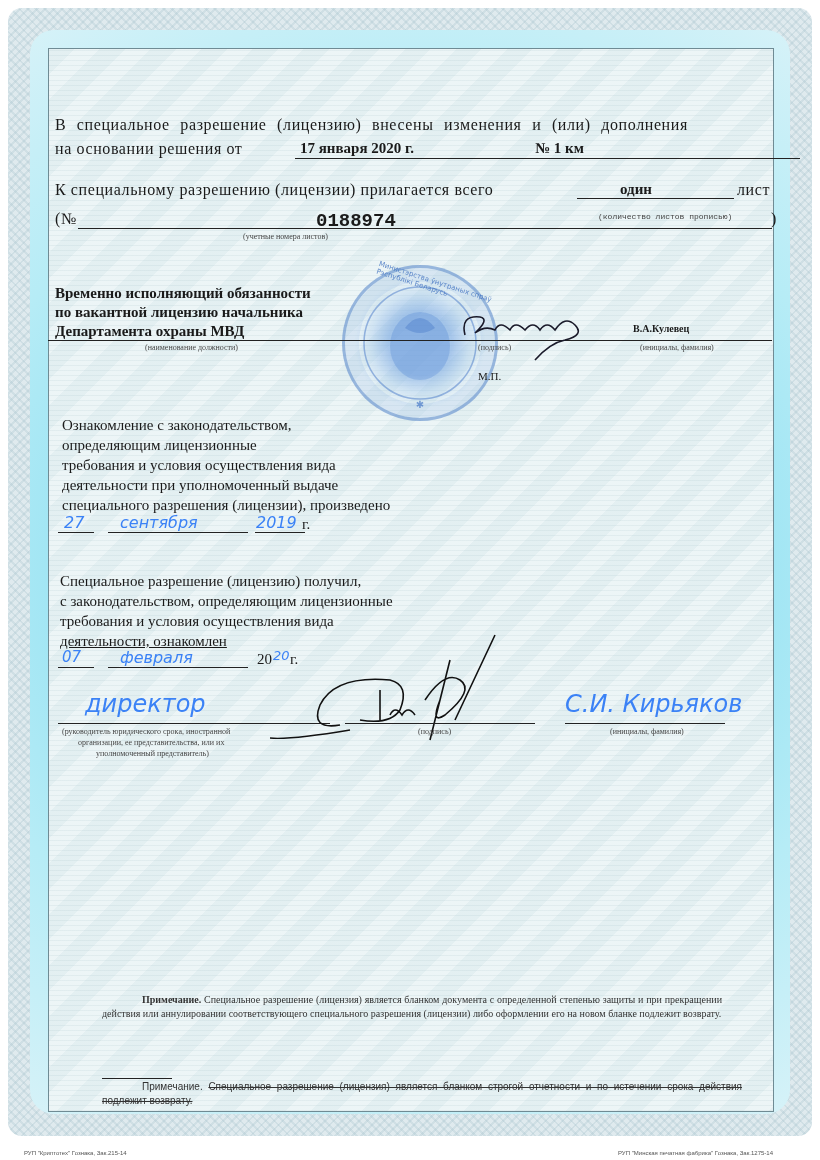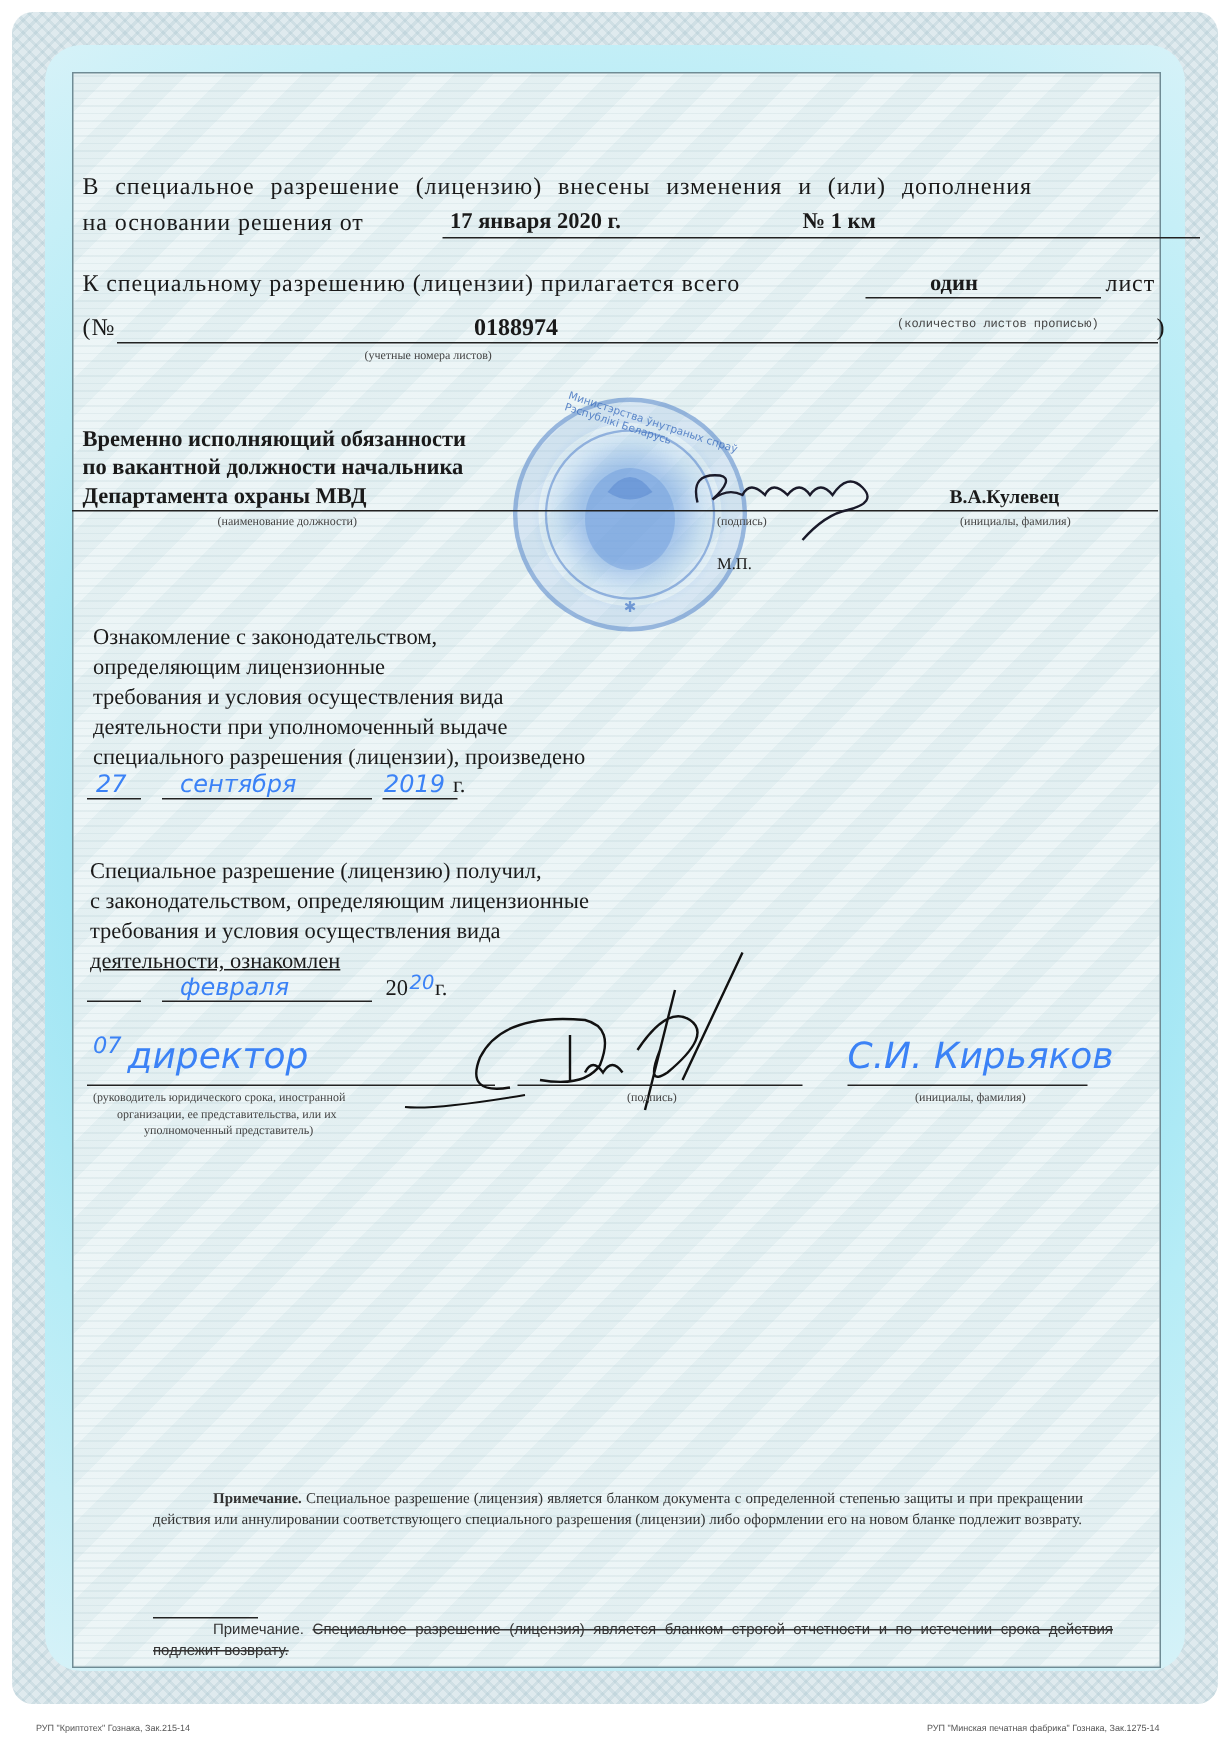--- a/index.html
+++ b/index.html
@@ -64,65 +64,65 @@
 <div class="txt bold" style="left:535px; top:140px; font-size:15px;">№ 1 км</div>
 
 <div class="txt body-text" style="left:55px; top:181px;">К специальному разрешению (лицензии) прилагается всего</div>
 <div class="line" style="left:577px; top:198px; width:157px;"></div>
 <div class="txt bold" style="left:620px; top:181px; font-size:15px;">один</div>
 <div class="txt body-text" style="left:737px; top:181px;">лист</div>
 <div class="small-cap" style="left:598px; top:212px;font-family:Liberation Mono, monospace;">(количество листов прописью)</div>
 
 <div class="txt body-text" style="left:55px; top:210px;">(№</div>
 <div class="line" style="left:78px; top:228px; width:694px;"></div>
-<div class="txt bold" style="left:316px; top:210px; font-size:16px;">0188974</div>
+<div class="txt bold" style="left:316px; top:210px; font-size:19px;font-family:Liberation Mono, monospace;">0188974</div>
 <div class="txt body-text" style="left:771px; top:210px;">)</div>
 <div class="small-cap" style="left:243px; top:232px;">(учетные номера листов)</div>
 
 <div class="stamp">
   <svg width="150" height="150" viewBox="0 0 150 150">
     <circle cx="75" cy="75" r="56" fill="none" stroke="rgba(70,120,200,0.5)" stroke-width="1.5"></circle>
     <ellipse cx="75" cy="78" rx="30" ry="34" fill="rgba(90,140,215,0.35)"></ellipse>
     <path d="M60 60 Q75 40 90 60 Q75 70 60 60Z" fill="rgba(70,120,200,0.4)"></path>
     <text x="75" y="140" font-size="10" text-anchor="middle" fill="rgba(70,120,200,0.7)">✱</text>
   </svg>
   <div class="stamp-text" style="left:30px; top:10px; transform:rotate(18deg);">Министэрства ўнутраных спраў Рэспублікі Беларусь</div>
 </div>
 
 <div class="txt bold" style="left:55px; top:285px; font-size:15px;">Временно исполняющий обязанности</div>
-<div class="txt bold" style="left:55px; top:304px; font-size:15px;">по вакантной должности начальника</div>
+<div class="txt bold" style="left:55px; top:304px; font-size:15px;">по вакантной лицензию начальника</div>
 <div class="txt bold" style="left:55px; top:323px; font-size:15px;">Департамента охраны МВД</div>
 <div class="line" style="left:48px; top:340px; width:724px;"></div>
 <div class="small-cap" style="left:145px; top:343px;">(наименование должности)</div>
 <div class="small-cap" style="left:478px; top:343px;">(подпись)</div>
 <svg class="sig" style="left:455px; top:305px;" width="150" height="60">
   <path d="M10 30 Q5 10 25 12 Q35 14 20 28 Q30 20 40 25 Q45 15 55 25 Q60 15 70 25 Q78 15 85 25 Q92 15 100 25 Q110 10 120 20 Q130 30 110 35 Q95 38 80 55" fill="none" stroke="#1a1a2a" stroke-width="1.6"></path>
 </svg>
-<div class="txt bold" style="left:633px; top:323px; font-size:13px;">В.А.Кулевец</div>
+<div class="txt bold" style="left:633px; top:323px; font-size:10px;">В.А.Кулевец</div>
 <div class="small-cap" style="left:640px; top:343px;">(инициалы, фамилия)</div>
 <div class="txt" style="left:478px; top:370px; font-size:11px;">М.П.</div>
 
 <div class="txt" style="left:62px; top:417px; font-size:15px;">Ознакомление с законодательством,</div>
 <div class="txt" style="left:62px; top:437px; font-size:15px;">определяющим лицензионные</div>
 <div class="txt" style="left:62px; top:457px; font-size:15px;">требования и условия осуществления вида</div>
 <div class="txt" style="left:62px; top:477px; font-size:15px;">деятельности при уполномоченный выдаче</div>
 <div class="txt" style="left:62px; top:497px; font-size:15px;">специального разрешения (лицензии), произведено</div>
 <div class="hand" style="left:64px; top:513px; font-size:16px;">27</div>
 <div class="line" style="left:58px; top:532px; width:36px;"></div>
 <div class="hand" style="left:120px; top:513px; font-size:16px;">сентября</div>
 <div class="line" style="left:108px; top:532px; width:140px;"></div>
 <div class="hand" style="left:256px; top:513px; font-size:16px;">2019</div>
 <div class="line" style="left:255px; top:532px; width:50px;"></div>
 <div class="txt" style="left:302px; top:516px; font-size:15px;">г.</div>
 
 <div class="txt" style="left:60px; top:573px; font-size:15px;text-align:center;">Специальное разрешение (лицензию) получил,</div>
 <div class="txt" style="left:60px; top:593px; font-size:15px;">с законодательством, определяющим лицензионные</div>
 <div class="txt" style="left:60px; top:613px; font-size:15px;">требования и условия осуществления вида</div>
 <div class="txt" style="left:60px; top:633px; font-size:15px;text-decoration:underline;">деятельности, ознакомлен</div>
-<div class="hand" style="left:62px; top:648px; font-size:15px;margin-top:40px;">07</div>
+<div class="hand" style="left:62px; top:648px; font-size:15px;">07</div>
 <div class="line" style="left:58px; top:667px; width:36px;"></div>
 <div class="hand" style="left:120px; top:648px; font-size:16px;">февраля</div>
 <div class="line" style="left:108px; top:667px; width:140px;"></div>
 <div class="txt" style="left:257px; top:651px; font-size:15px;">20</div>
 <div class="hand" style="left:273px; top:648px; font-size:13px;">20</div>
 <div class="txt" style="left:290px; top:651px; font-size:15px;">г.</div>
 
 <div class="hand" style="left:85px; top:690px; font-size:24px;">директор</div>
 <div class="line" style="left:58px; top:723px; width:272px;"></div>
 <div class="small-cap" style="left:62px; top:727px;">(руководитель юридического срока, иностранной</div>

